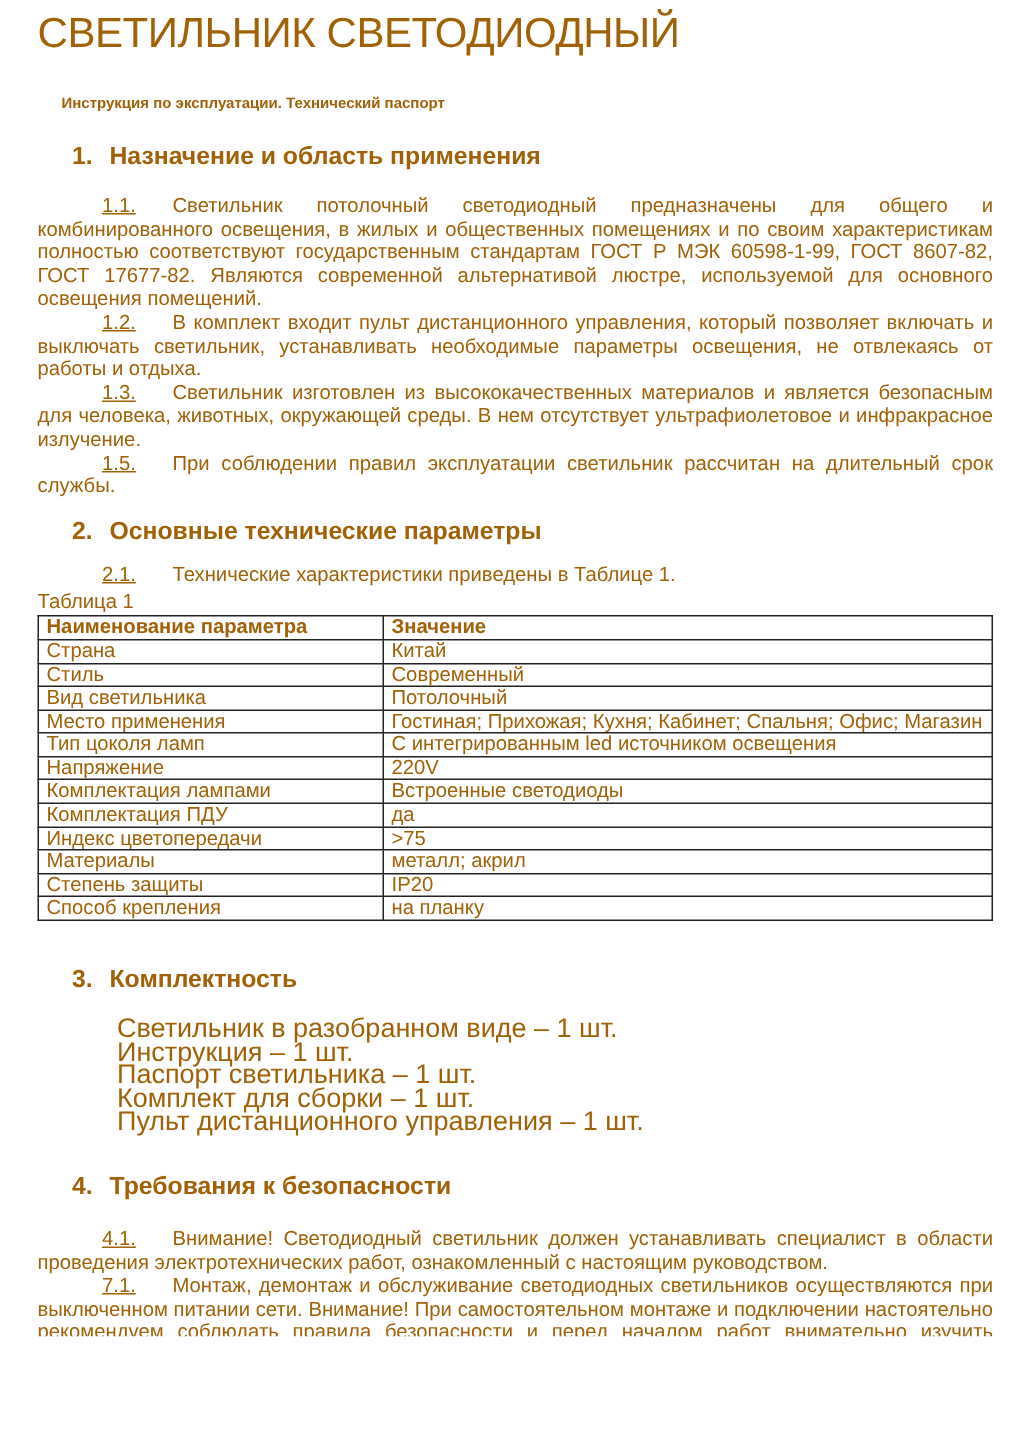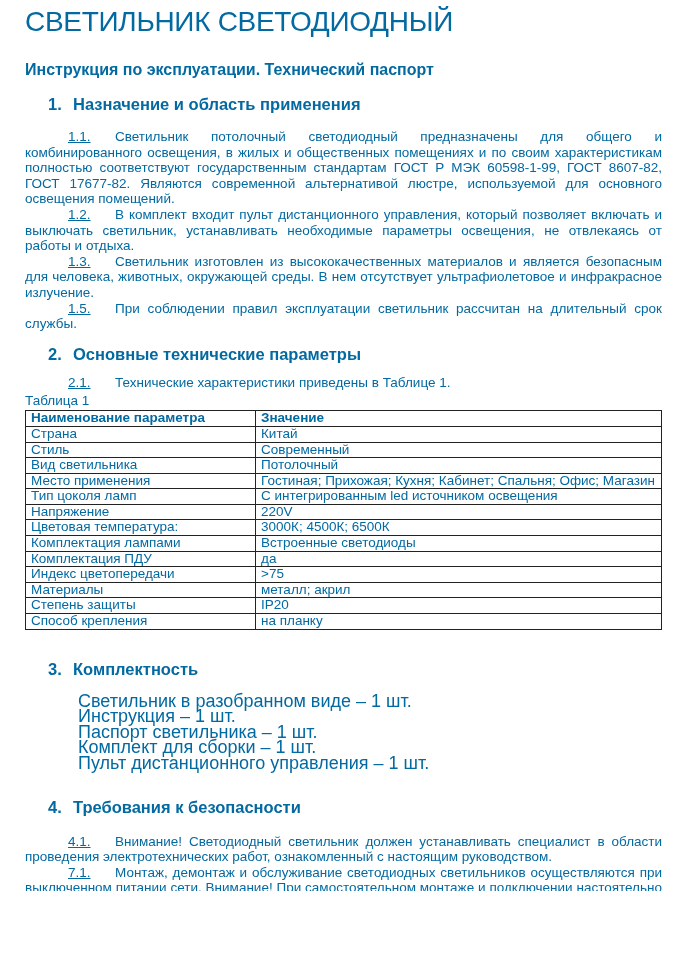--- a/index.html
+++ b/index.html
@@ -2,35 +2,35 @@
 <html lang="ru"><head>
 <meta charset="utf-8">
 <style>
   html, body { margin:0; padding:0; background:#ffffff; }
   .page {
     position:relative;
     width:687px; height:891px;
     box-sizing:border-box;
     padding:6px 25px 0 25px;
     background:#ffffff;
-    color:#0369a1;
+    color:#a16207;
     font-family:"Liberation Sans", sans-serif;
     overflow:hidden;
   }
   .doc-title {
     font-size:28px;
     font-weight:400;
     letter-spacing:-0.3px;
     line-height:32px;
     margin:0;
   }
   .doc-subtitle {
-    font-size:16px;
+    font-size:10px;
     font-weight:700;
-    margin:23px 0 0 0;
+    margin:23px 0 0 16px;
     line-height:18px;
   }
   .sec-heading {
     display:flex;
     font-size:16.5px;
     font-weight:700;
     line-height:19px;
     padding-left:23px;
     margin:0;
   }
@@ -139,24 +139,20 @@
         </tr>
       <tr>
           <td>Тип цоколя ламп</td>
           <td>С интегрированным led источником освещения</td>
         </tr>
       <tr>
           <td>Напряжение</td>
           <td>220V</td>
         </tr>
       <tr>
-          <td>Цветовая температура:</td>
-          <td>3000К; 4500К; 6500К</td>
-        </tr>
-      <tr>
           <td>Комплектация лампами</td>
           <td>Встроенные светодиоды</td>
         </tr>
       <tr>
           <td>Комплектация ПДУ</td>
           <td>да</td>
         </tr>
       <tr>
           <td>Индекс цветопередачи</td>
           <td>&gt;75</td>

